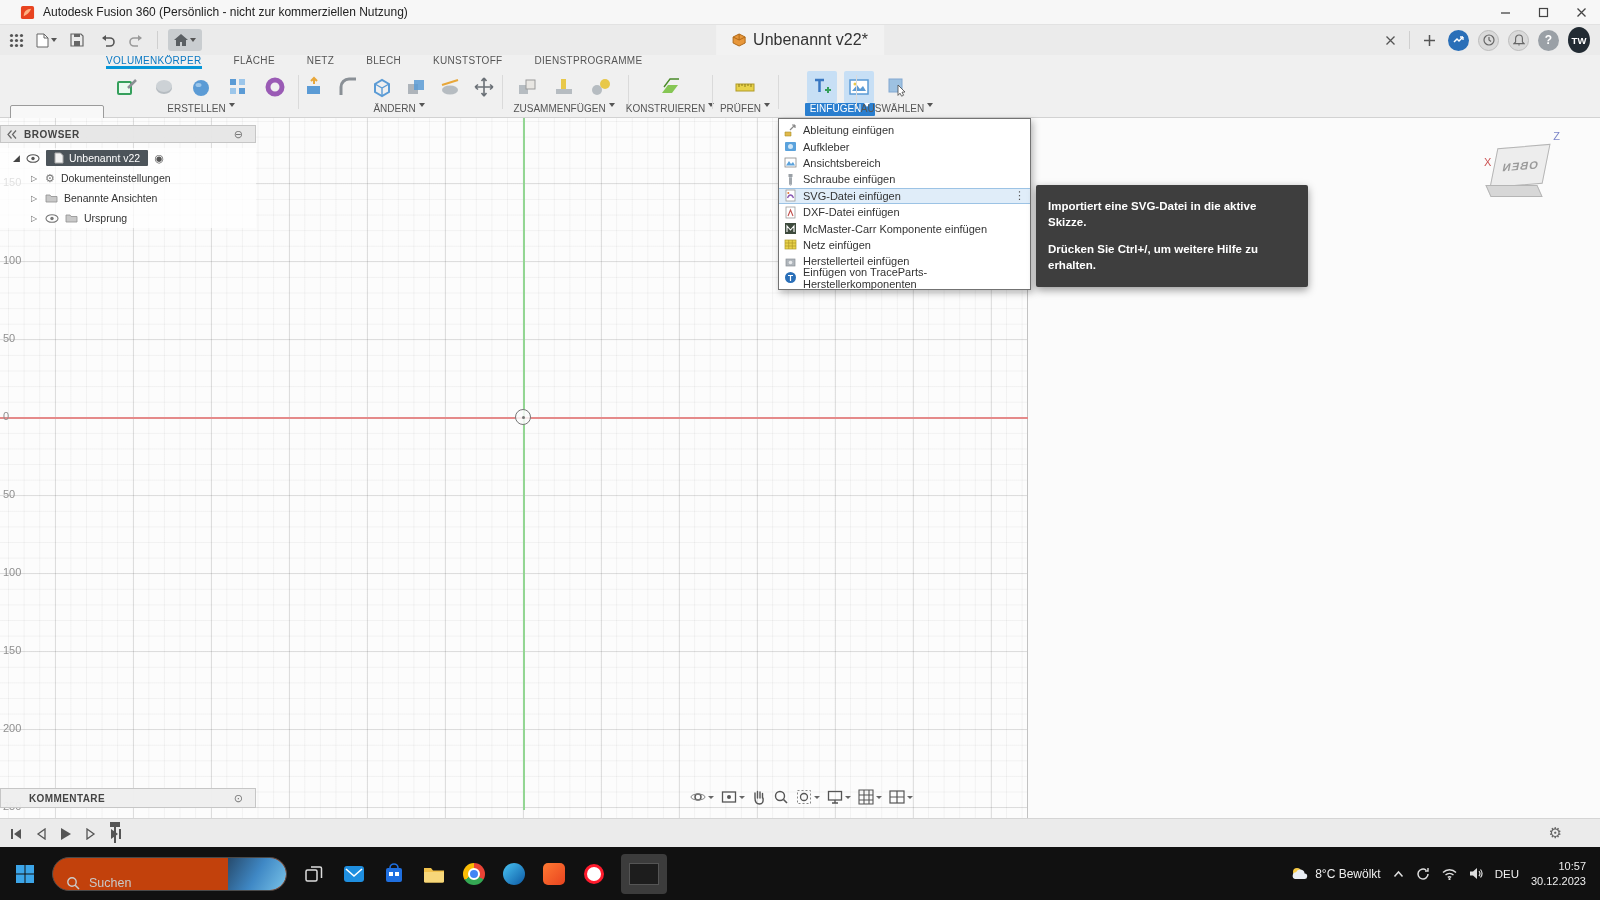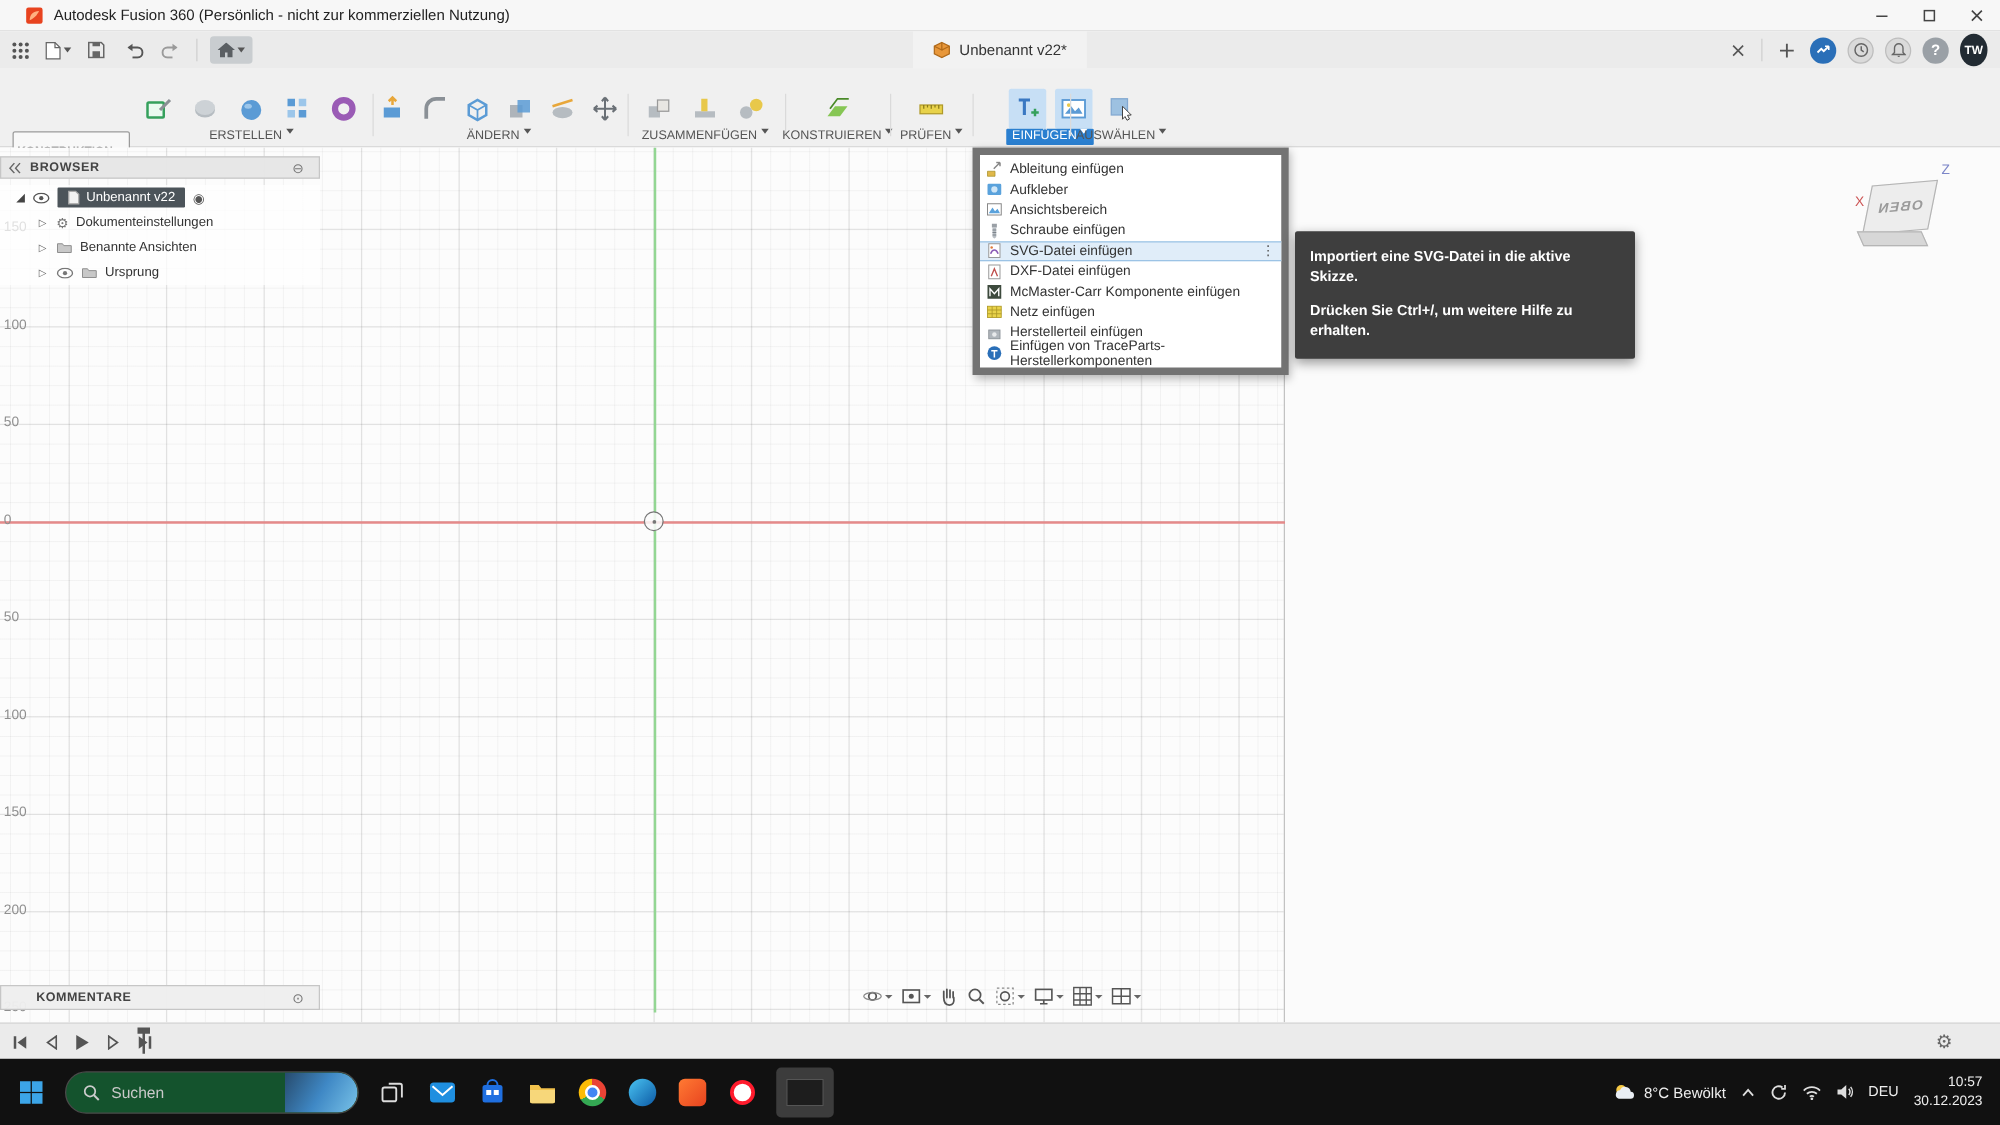--- a/index.html
+++ b/index.html
@@ -17,21 +17,21 @@
   .wbtn { width:38px; height:25px; display:flex; align-items:center; justify-content:center; }
 
   
   .appbar { position:absolute; top:25px; left:0; right:0; height:30px; background:#ebebeb; }
   .qat { position:absolute; left:6px; top:0; height:30px; display:flex; align-items:center; gap:10px; }
   .qbtn { height:22px; min-width:20px; display:flex; align-items:center; justify-content:center; gap:2px; }
   .homebadge { background:#c9cdd0; border-radius:3px; padding:2px 6px; }
   .vbar { width:1px; height:18px; background:#cfcfcf; }
   .doctab { position:absolute; left:50%; top:0; transform:translateX(-50%); height:30px;
     display:flex; align-items:center; gap:7px; padding:0 16px; background:#f2f2f2; }
-  .doctab span { font-size:12px; color:#333; }
+  .doctab span { font-size:16px; color:#333; }
   .appbar-right { position:absolute; right:10px; top:0; height:30px; display:flex; align-items:center; gap:9px; }
   .circ { width:21px; height:21px; border-radius:50%; display:flex; align-items:center; justify-content:center; }
   .circ.gray { background:#dadada; border:1px solid #bdbdbd; }
   .circ.blue { background:#2a6fb8; }
   .circ.help { background:#9aa0a6; color:#fff; font-size:12px; font-weight:bold; }
   .avatar { width:22px; height:26px; border-radius:50%; background:#222b33; color:#fff;
     font-size:9.5px; font-weight:bold; display:flex; align-items:center; justify-content:center; }
 
   
   .ribbonwrap { position:absolute; top:55px; left:0; right:0; height:63px; background:#f0f0f0;
@@ -99,21 +99,21 @@
   .comments { position:absolute; left:0; top:670px; width:256px; height:20px;
     background:rgba(238,238,238,0.96); border:1px solid #c6c6c6; display:flex; align-items:center;
     font-size:10px; color:#444; }
   .comments .ctitle { font-weight:bold; letter-spacing:.4px; margin-left:28px; }
   .comments .cico { margin-left:auto; margin-right:12px; color:#777; font-size:11px; }
   .navbar { position:absolute; left:688px; top:669px; display:flex; align-items:center; gap:3px; }
   .nbtn { height:20px; display:flex; align-items:center; justify-content:center; gap:2px; padding:0 2px; }
   .nbtn .caret-t { border-top-width:3.5px; color:#666; }
 
   
-  .menu { position:absolute; left:778px; top:118px; width:253px; background:#fff; border:6px solid #737373;
+  .menu { position:absolute; left:778px; top:118px; width:253px; background:#fff; border:1px solid #737373;
     box-shadow:2px 3px 7px rgba(0,0,0,0.28); padding:3px 0; z-index:60; }
   .mi { height:16.4px; display:flex; align-items:center; gap:6px; padding:0 5px; font-size:11px; color:#333; }
   .mi.hl { background:#e0edf9; border-top:1px solid #9cc3e5; border-bottom:1px solid #9cc3e5; }
   .mic { width:13px; height:13px; flex:none; }
   .mdots { margin-left:auto; color:#555; font-size:11px; }
 
   
   .tooltip { position:absolute; left:1036px; top:185px; width:272px; background:#3e3e3e; color:#fff;
     font-size:11.5px; font-weight:bold; line-height:1.35; padding:14px 12px; border-radius:2px;
     box-shadow:0 3px 9px rgba(0,0,0,0.4); z-index:70; }
@@ -125,22 +125,22 @@
   .tctrl { position:absolute; left:8px; top:0; height:29px; display:flex; align-items:center; gap:9px; }
   .tbtn { width:16px; height:16px; display:flex; align-items:center; justify-content:center; }
   .tmark-line { position:absolute; left:114px; top:4px; width:2px; height:20px; background:#555; }
   .tmark-cap { position:absolute; left:110px; top:3px; width:10px; height:5px; background:#555; }
   .tgear { position:absolute; right:38px; top:5px; font-size:15px; color:#666; }
 
   
   .taskbar { position:absolute; left:0; top:847px; right:0; height:53px; background:#111;
     display:flex; align-items:center; padding-left:12px; gap:14px; }
   .tapp { width:26px; height:26px; display:flex; align-items:center; justify-content:center; flex:none; }
-  .searchpill { width:235px; height:34px; border-radius:17px; background:#14532d; border:1px solid #4a4a4a;
-    display:flex; align-items:center; gap:9px; padding-left:13px; overflow:hidden; flex:none; }
+  .searchpill { width:235px; height:34px; border-radius:17px; background:#c2410c; border:1px solid #4a4a4a;
+    display:flex; align-items:flex-end; gap:9px; padding-left:13px; overflow:hidden; flex:none; }
   .searchpill span { color:#c9c9c9; font-size:12.5px; }
   .sthumb { margin-left:auto; width:58px; height:32px; background:linear-gradient(120deg,#274b6d,#3f88c5,#79c3e8);
     border-radius:0 16px 16px 0; }
   .chrome-icon { width:22px; height:22px; border-radius:50%;
     background:conic-gradient(#ea4335 0 33%, #34a853 0 66%, #fbbc05 0 100%); position:relative; }
   .chrome-icon::after { content:""; position:absolute; inset:5px; border-radius:50%; background:#4285f4;
     border:2px solid #fff; }
   .edge-icon { width:22px; height:22px; border-radius:50%; background:linear-gradient(135deg,#49c3f2,#0c59a4); }
   .fusion-icon { width:22px; height:22px; border-radius:5px; background:linear-gradient(135deg,#ff7a33,#e8431f); }
   .opera-icon { width:20px; height:20px; border-radius:50%; border:3.5px solid #ff1b2d; background:#fff; }
@@ -275,20 +275,28 @@
       <div class="circ help">
         <span>?</span>
       </div>
       <div class="avatar">
         <span>TW</span>
       </div>
     </div>
   </div>
 
   <div class="ribbonwrap">
+    <div class="rtabs">
+      <div class="rtab active">VOLUMENKÖRPER</div>
+      <div class="rtab">FLÄCHE</div>
+      <div class="rtab">NETZ</div>
+      <div class="rtab">BLECH</div>
+      <div class="rtab">KUNSTSTOFF</div>
+      <div class="rtab">DIENSTPROGRAMME</div>
+    </div>
 
     <div class="kbtn">
       <span>KONSTRUKTION</span>
       <span class="caret-t"></span>
     </div>
 
     <div class="rgroup" style="left:106px; width:190px;">
       <div class="gicons">
         <div class="tool">
           <svg width="22" height="22" viewBox="0 0 22 22">

